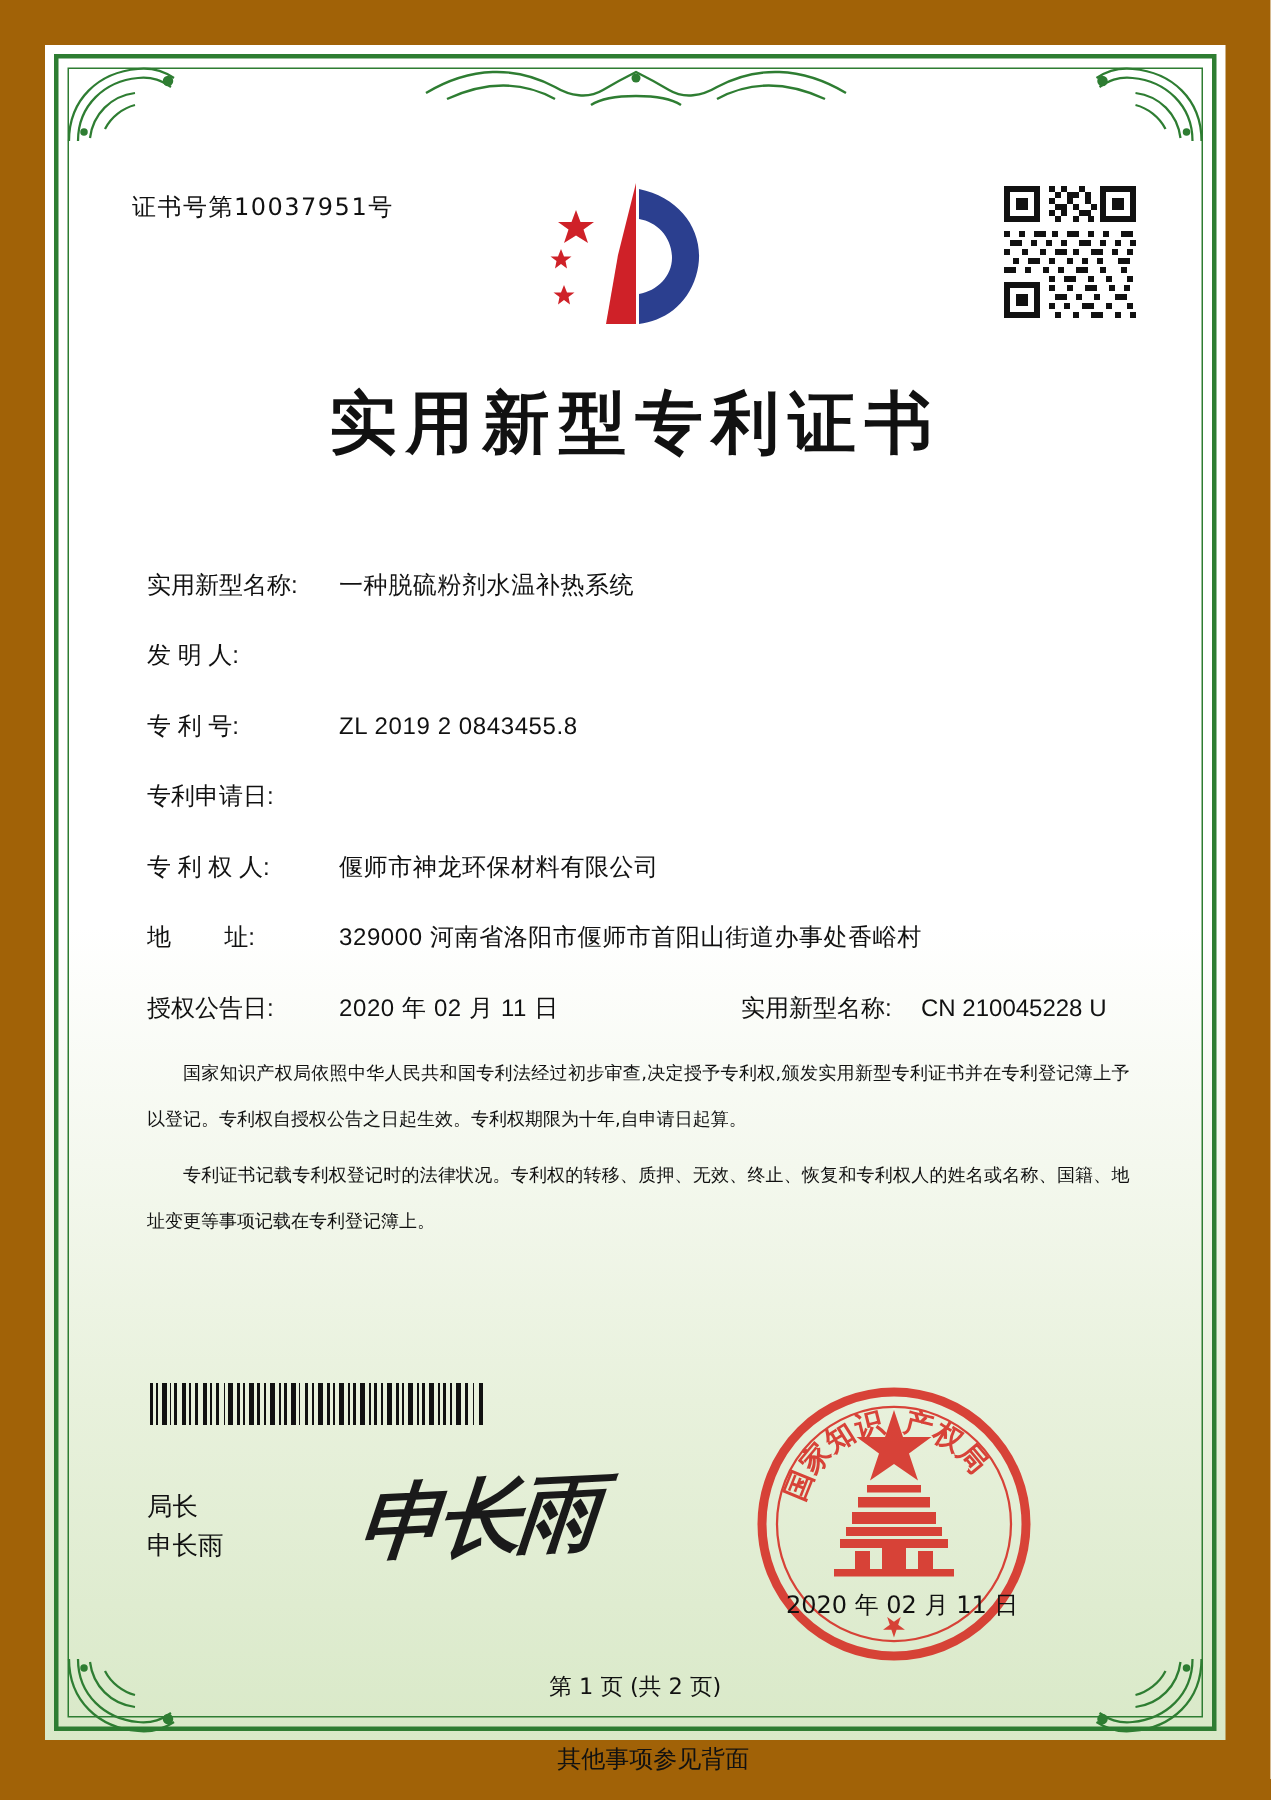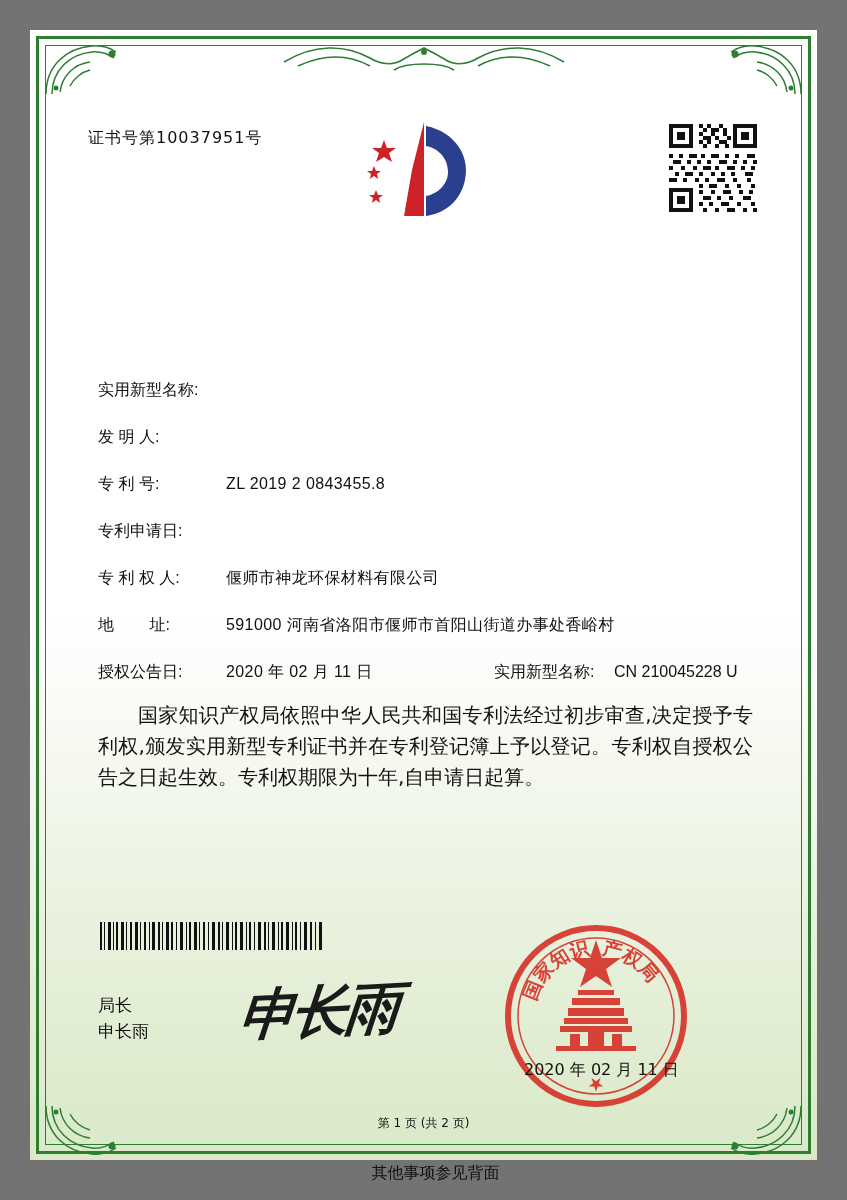--- a/index.html
+++ b/index.html
@@ -15,21 +15,21 @@
     position: relative;
     overflow: hidden;
   }
 
   
   .page {
     position: absolute;
     left: 0; top: 0;
     width: 847px;
     height: 1200px;
-    background: #737373;
+    background: #a16207;
   }
 
   
   .page-tint {
     position: absolute;
     left: 30px; top: 30px;
     width: 787px;
     height: 1130px;
     background: linear-gradient(to bottom,
         #ffffff 0%, #ffffff 52%,
@@ -141,21 +141,21 @@
   }
   .field-value2 {
     flex: 1 1 auto;
   }
 
   
   .paragraphs {
     position: absolute;
     left: 98px; top: 700px;
     width: 655px;
-    font-size: 20px;
+    font-size: 12px;
     line-height: 31px;
     font-family: "DejaVu Sans", "Liberation Sans", sans-serif;
     text-align: justify;
   }
   .paragraphs p {
     margin: 0 0 6px 0;
     text-indent: 2em;
   }
 
   
@@ -198,21 +198,21 @@
     font-size: 16px;
     font-family: "DejaVu Sans", "Liberation Sans", sans-serif;
     color: #111;
   }
 
   
   .page-no {
     position: absolute;
     left: 0; right: 0; top: 1115px;
     text-align: center;
-    font-size: 12px;
+    font-size: 15px;
     font-family: "DejaVu Sans", "Liberation Sans", sans-serif;
   }
   .back-note {
     position: absolute;
     left: 0; right: 0; top: 1163px;
     text-align: center;
     font-size: 16px;
     font-family: "DejaVu Sans", "Liberation Sans", sans-serif;
     margin-left: 24px;
   }
@@ -387,53 +387,56 @@
           <rect x="84" y="80" width="4" height="4"></rect>
         <rect x="36" y="86" width="4" height="4"></rect>
           <rect x="48" y="86" width="4" height="4"></rect>
           <rect x="60" y="86" width="8" height="4"></rect>
           <rect x="76" y="86" width="4" height="4"></rect>
           <rect x="86" y="86" width="4" height="4"></rect>
       </g>
     </svg>
   </div>
 
+  <div class="cert-title">实用新型专利证书</div>
 
   <div class="fields">
     <div class="field-row">
       <div class="field-label">实用新型名称:</div>
+      <div class="field-value">一种脱硫粉剂水温补热系统</div>
     </div>
     <div class="field-row">
       <div class="field-label">发 明 人:</div>
     </div>
     <div class="field-row">
       <div class="field-label">专 利 号:</div>
       <div class="field-value">ZL 2019 2 0843455.8</div>
     </div>
     <div class="field-row">
       <div class="field-label">专利申请日:</div>
     </div>
     <div class="field-row">
       <div class="field-label">专 利 权 人:</div>
       <div class="field-value">偃师市神龙环保材料有限公司</div>
     </div>
     <div class="field-row">
       <div class="field-label">地        址:</div>
-      <div class="field-value">591000 河南省洛阳市偃师市首阳山街道办事处香峪村</div>
+      <div class="field-value">329000 河南省洛阳市偃师市首阳山街道办事处香峪村</div>
     </div>
     <div class="field-row split">
       <div class="field-label">授权公告日:</div>
       <div class="field-value">2020 年 02 月 11 日</div>
       <div class="field-label2">实用新型名称:</div>
       <div class="field-value2">CN 210045228 U</div>
     </div>
   </div>
 
   <div class="paragraphs">
     <p>国家知识产权局依照中华人民共和国专利法经过初步审查,决定授予专利权,颁发实用新型专利证书并在专利登记簿上予以登记。专利权自授权公告之日起生效。专利权期限为十年,自申请日起算。</p>
+    <p>专利证书记载专利权登记时的法律状况。专利权的转移、质押、无效、终止、恢复和专利权人的姓名或名称、国籍、地址变更等事项记载在专利登记簿上。</p>
   </div>
 
   <div class="barcode">
     <svg viewBox="0 0 225 28" width="225" height="28" shape-rendering="crispEdges">
       <rect width="225" height="28" fill="#fff" opacity="0"></rect>
       <g fill="#111">
         <rect x="0" y="0" width="2" height="28"></rect>
           <rect x="4" y="0" width="1" height="28"></rect>
         <rect x="8" y="0" width="3" height="28"></rect>
           <rect x="13" y="0" width="1" height="28"></rect>

